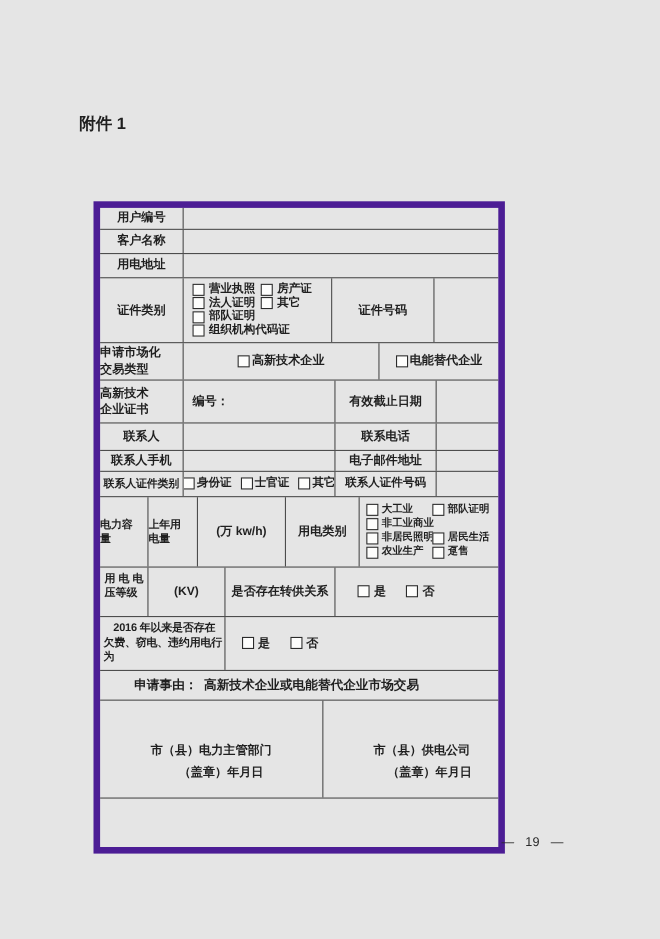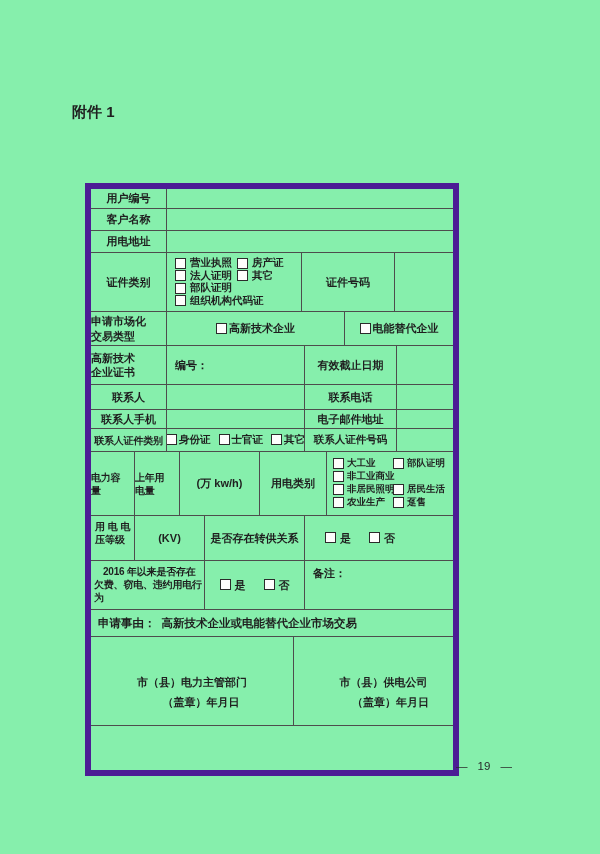--- a/index.html
+++ b/index.html
@@ -1,17 +1,17 @@
 <!DOCTYPE html>
 <html><head>
 <meta charset="utf-8">
 <style>
   html,body{margin:0;padding:0;background:#ffffff;}
   .page{
-    position:relative;width:600px;height:854px;background:#86efac;
+    position:relative;width:600px;height:854px;background:#e5e5e5;
     font-family:"Liberation Sans", sans-serif;color:#1f1f1f;overflow:hidden;
   }
   .attachment{position:absolute;left:72px;top:103px;font-size:15px;font-weight:700;}
   .title{position:absolute;left:0;right:0;top:143px;margin:0;text-align:center;
          font-size:18px;font-weight:700;letter-spacing:.5px;}
   .tbl{position:absolute;left:85px;top:183px;width:374px;border:6px solid #4c1d95;
        box-sizing:border-box;font-size:11px;font-weight:600;line-height:1.3;}
   .row{display:flex;}
   .row + .row{border-top:1px solid #4d4d4d;}
   .cell{box-sizing:border-box;overflow:hidden;}
@@ -26,21 +26,21 @@
   .w62{width:62px;}
   .w60{width:60px;}
   .certopts{padding:4px 0 0 8px;font-size:10.5px;}
   .certopts .optline{height:12.5px;}
   .usageopts{padding:5px 0 0 6px;font-size:9.5px;}
   .usageopts .optline{height:13px;}
   .smalllbl{font-size:10px;letter-spacing:-.2px;}
   .arrlbl{font-size:10px;padding:4px 0 0 3px;letter-spacing:-.2px;}
   .arrlbl .l1{padding-left:9px;}
   .remark{padding:5px 0 0 8px;}
-  .reason{display:flex;align-items:center;padding-left:7px;font-weight:700;font-size:11.5px;gap:6px;}
+  .reason{display:flex;align-items:center;padding-left:7px;font-weight:700;font-size:11.5px;gap:6px;margin-left:24px;}
   .sig{display:flex;flex-direction:column;justify-content:flex-end;padding-bottom:13px;line-height:20px;}
   .sig .inner{text-align:center;}
   .sig .l2{padding-left:18px;}
   .sig-left .inner{margin:0 auto;}
   .sig-right .inner{margin-left:auto;margin-right:24px;}
   .sig-right .l2{padding-left:14px;}
   .yesno{display:flex;align-items:center;gap:18px;}
   .pageno{position:absolute;left:448px;top:760px;width:72px;text-align:center;
           font-size:11.5px;word-spacing:7px;color:#2a2a2a;}
 </style>
@@ -254,21 +254,20 @@
           <span class="opt">
               <span class="box"></span>
               <span>是</span>
             </span>
           <span class="opt">
               <span class="box"></span>
               <span>否</span>
             </span>
         </span>
       </div>
-      <div class="cell fill remark">备注：</div>
     </div>
 
     <div class="row" style="height:26px">
       <div class="cell fill reason">
         <span>申请事由：</span>
         <span>高新技术企业或电能替代企业市场交易</span>
       </div>
     </div>
 
     <div class="row" style="height:88px">

